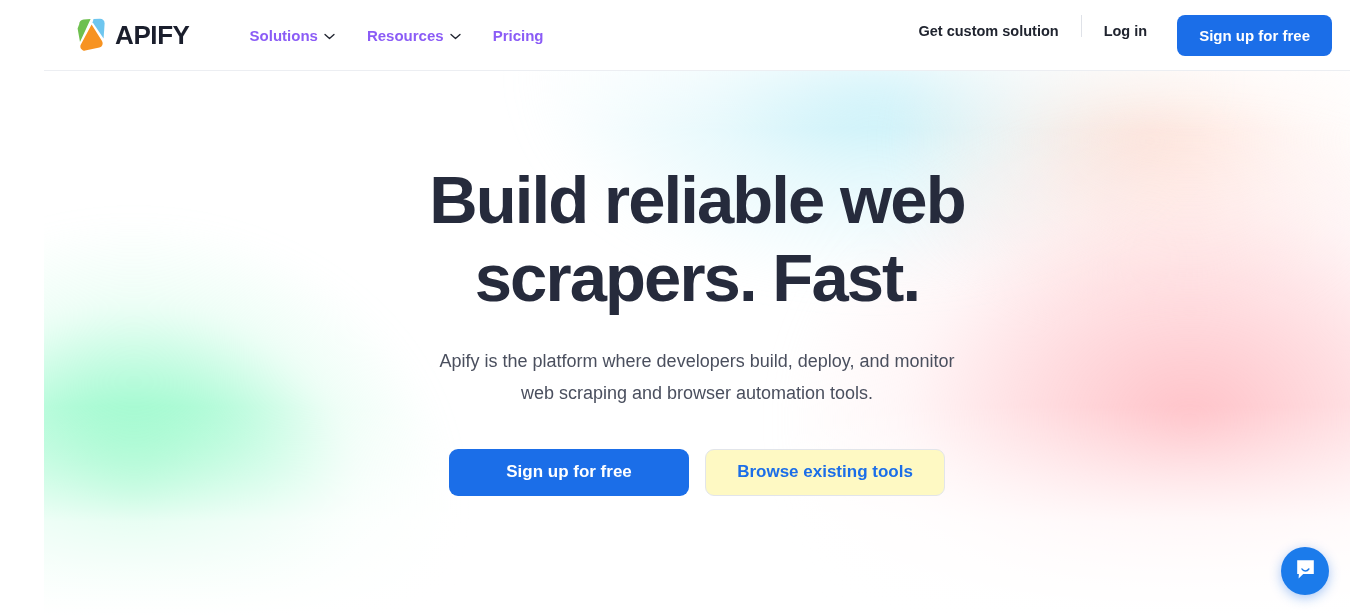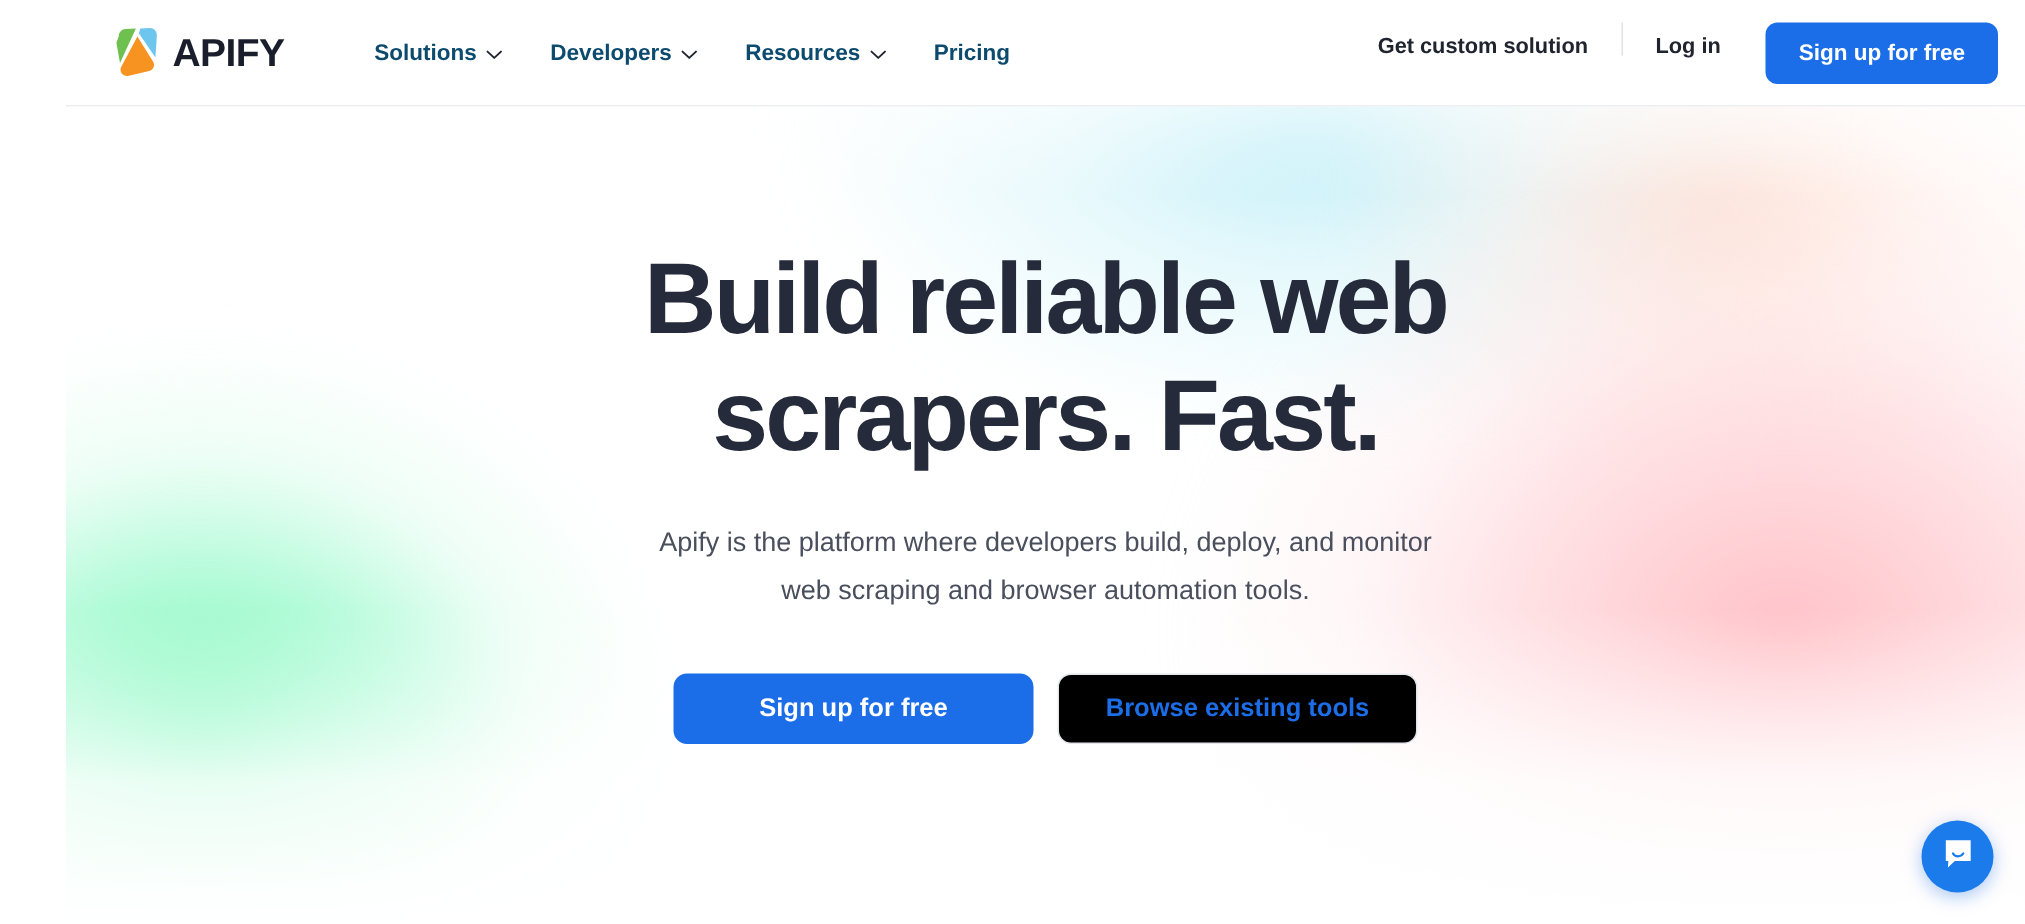--- a/index.html
+++ b/index.html
@@ -62,21 +62,21 @@
     gap: 0px;
   }
 
   .nav-item {
     display: flex;
     align-items: center;
     gap: 6px;
     padding: 8px 16px;
     font-size: 15px;
     font-weight: 700;
-    color: #0c4a6e;
+    color: #8b5cf6;
     cursor: pointer;
     white-space: nowrap;
     border-radius: 6px;
     text-decoration: none;
   }
 
   .chev {
     width: 11px;
     height: 7px;
     display: block;
@@ -237,21 +237,21 @@
     font-weight: 700;
     border: none;
     border-radius: 9px;
     width: 240px;
     height: 47px;
     cursor: pointer;
     font-family: "Liberation Sans", sans-serif;
   }
 
   .btn-cta-secondary {
-    background: #000000;
+    background: #fef9c3;
     color: #1b6ee8;
     font-size: 17px;
     font-weight: 700;
     border: 1px solid #e2e5ea;
     border-radius: 9px;
     width: 240px;
     height: 47px;
     cursor: pointer;
     font-family: "Liberation Sans", sans-serif;
   }
@@ -297,28 +297,20 @@
 
       <a class="nav-item" href="#">
         <span>Solutions</span>
         <span>
           <svg class="chev" viewBox="0 0 11 7" xmlns="http://www.w3.org/2000/svg" aria-hidden="true">
             <path d="M1 1.4 L5.5 5.6 L10 1.4" fill="none" stroke="#20242f" stroke-width="1.3" stroke-linecap="round" stroke-linejoin="round"></path>
           </svg>
         </span>
       </a>
 
-      <a class="nav-item" href="#">
-        <span>Developers</span>
-        <span>
-          <svg class="chev" viewBox="0 0 11 7" xmlns="http://www.w3.org/2000/svg" aria-hidden="true">
-            <path d="M1 1.4 L5.5 5.6 L10 1.4" fill="none" stroke="#20242f" stroke-width="1.3" stroke-linecap="round" stroke-linejoin="round"></path>
-          </svg>
-        </span>
-      </a>
 
       <a class="nav-item" href="#">
         <span>Resources</span>
         <span>
           <svg class="chev" viewBox="0 0 11 7" xmlns="http://www.w3.org/2000/svg" aria-hidden="true">
             <path d="M1 1.4 L5.5 5.6 L10 1.4" fill="none" stroke="#20242f" stroke-width="1.3" stroke-linecap="round" stroke-linejoin="round"></path>
           </svg>
         </span>
       </a>
 

